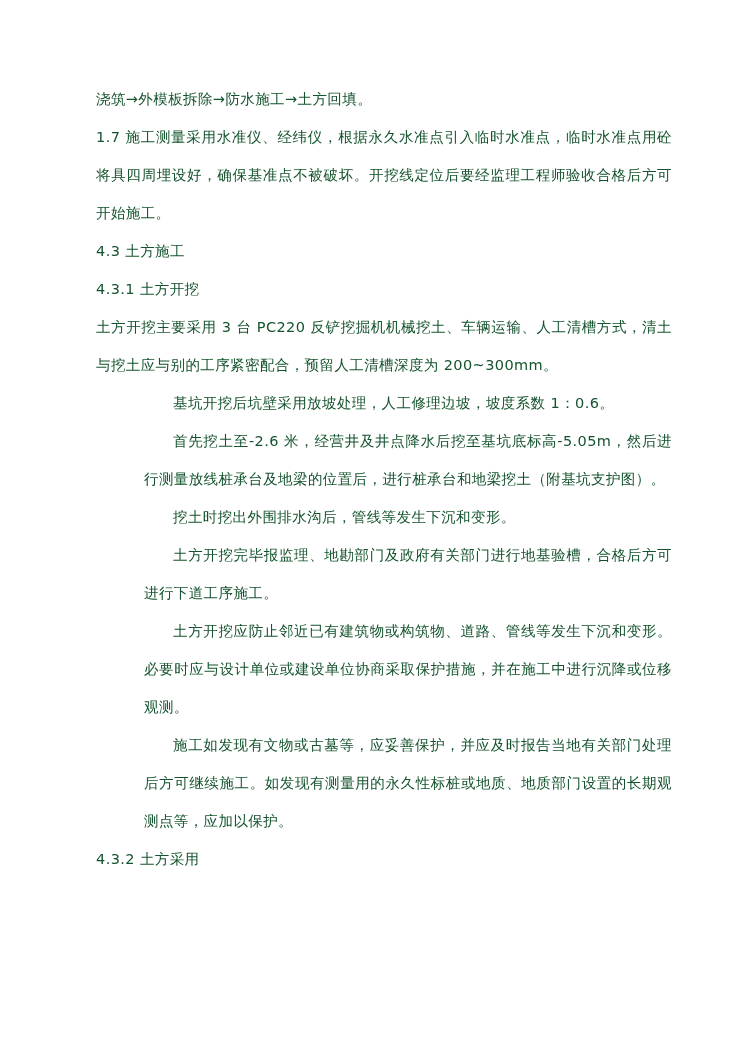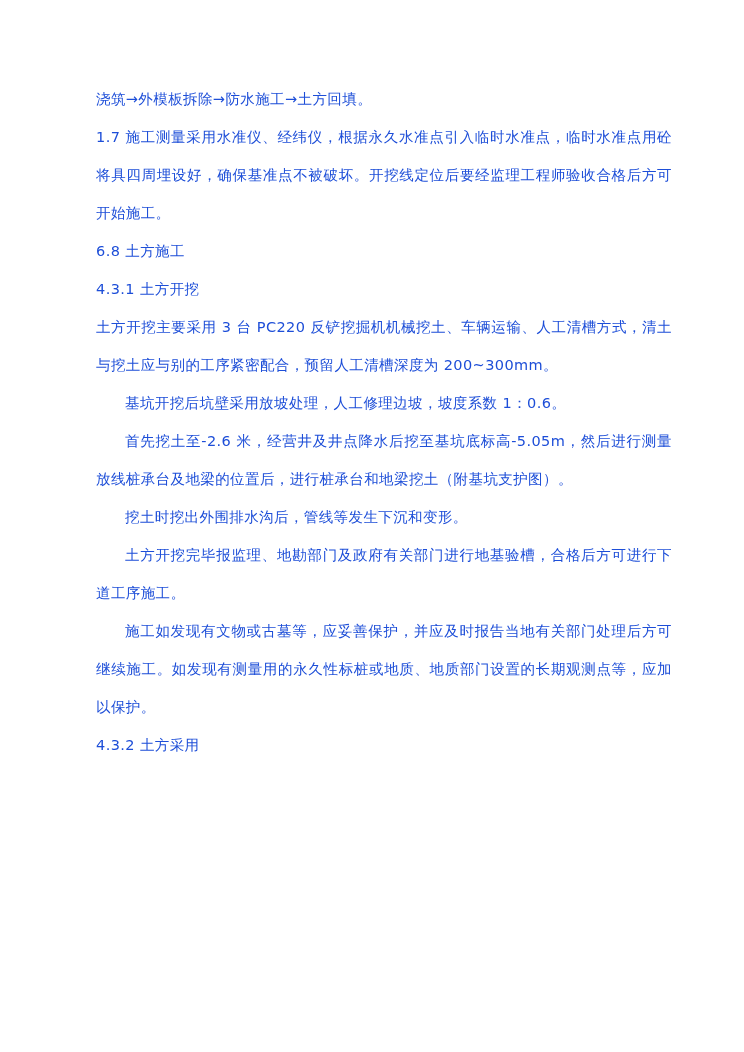--- a/index.html
+++ b/index.html
@@ -19,59 +19,61 @@
     width: 744px;
     height: 1052px;
     background: #ffffff;
     box-sizing: border-box;
     padding: 80px 72px 60px 96px;
   }
   .doc-body {
     font-size: 14.5px;
     line-height: 38px;
     letter-spacing: 0.4px;
-    color: #1d4ed8;
+    color: #14532d;
   }
   .para {
     margin: 0;
     text-align: justify;
     text-justify: inter-ideograph;
     white-space: normal;
   }
   .indent2 {
     text-indent: 2em;
+    margin-left: 48px;
   }
   .noindent {
     text-indent: 0;
   }
 </style>
 </head>
 <body>
 
 <div class="page">
   <div class="doc-body">
 
     <p class="para noindent">浇筑→外模板拆除→防水施工→土方回填。</p>
 
     <p class="para noindent">1.7 施工测量采用水准仪、经纬仪，根据永久水准点引入临时水准点，临时水准点用砼将具四周埋设好，确保基准点不被破坏。开挖线定位后要经监理工程师验收合格后方可开始施工。</p>
 
-    <p class="para noindent">6.8 土方施工</p>
+    <p class="para noindent">4.3 土方施工</p>
 
     <p class="para noindent">4.3.1 土方开挖</p>
 
     <p class="para noindent">土方开挖主要采用 3 台 PC220 反铲挖掘机机械挖土、车辆运输、人工清槽方式，清土与挖土应与别的工序紧密配合，预留人工清槽深度为 200~300mm。</p>
 
     <p class="para indent2">基坑开挖后坑壁采用放坡处理，人工修理边坡，坡度系数 1：0.6。</p>
 
     <p class="para indent2">首先挖土至-2.6 米，经营井及井点降水后挖至基坑底标高-5.05m，然后进行测量放线桩承台及地梁的位置后，进行桩承台和地梁挖土（附基坑支护图）。</p>
 
     <p class="para indent2">挖土时挖出外围排水沟后，管线等发生下沉和变形。</p>
 
     <p class="para indent2">土方开挖完毕报监理、地勘部门及政府有关部门进行地基验槽，合格后方可进行下道工序施工。</p>
 
+    <p class="para indent2">土方开挖应防止邻近已有建筑物或构筑物、道路、管线等发生下沉和变形。必要时应与设计单位或建设单位协商采取保护措施，并在施工中进行沉降或位移观测。</p>
 
     <p class="para indent2">施工如发现有文物或古墓等，应妥善保护，并应及时报告当地有关部门处理后方可继续施工。如发现有测量用的永久性标桩或地质、地质部门设置的长期观测点等，应加以保护。</p>
 
 
     <p class="para noindent">4.3.2 土方采用</p>
 
   </div>
 </div>
 
 </body></html>

